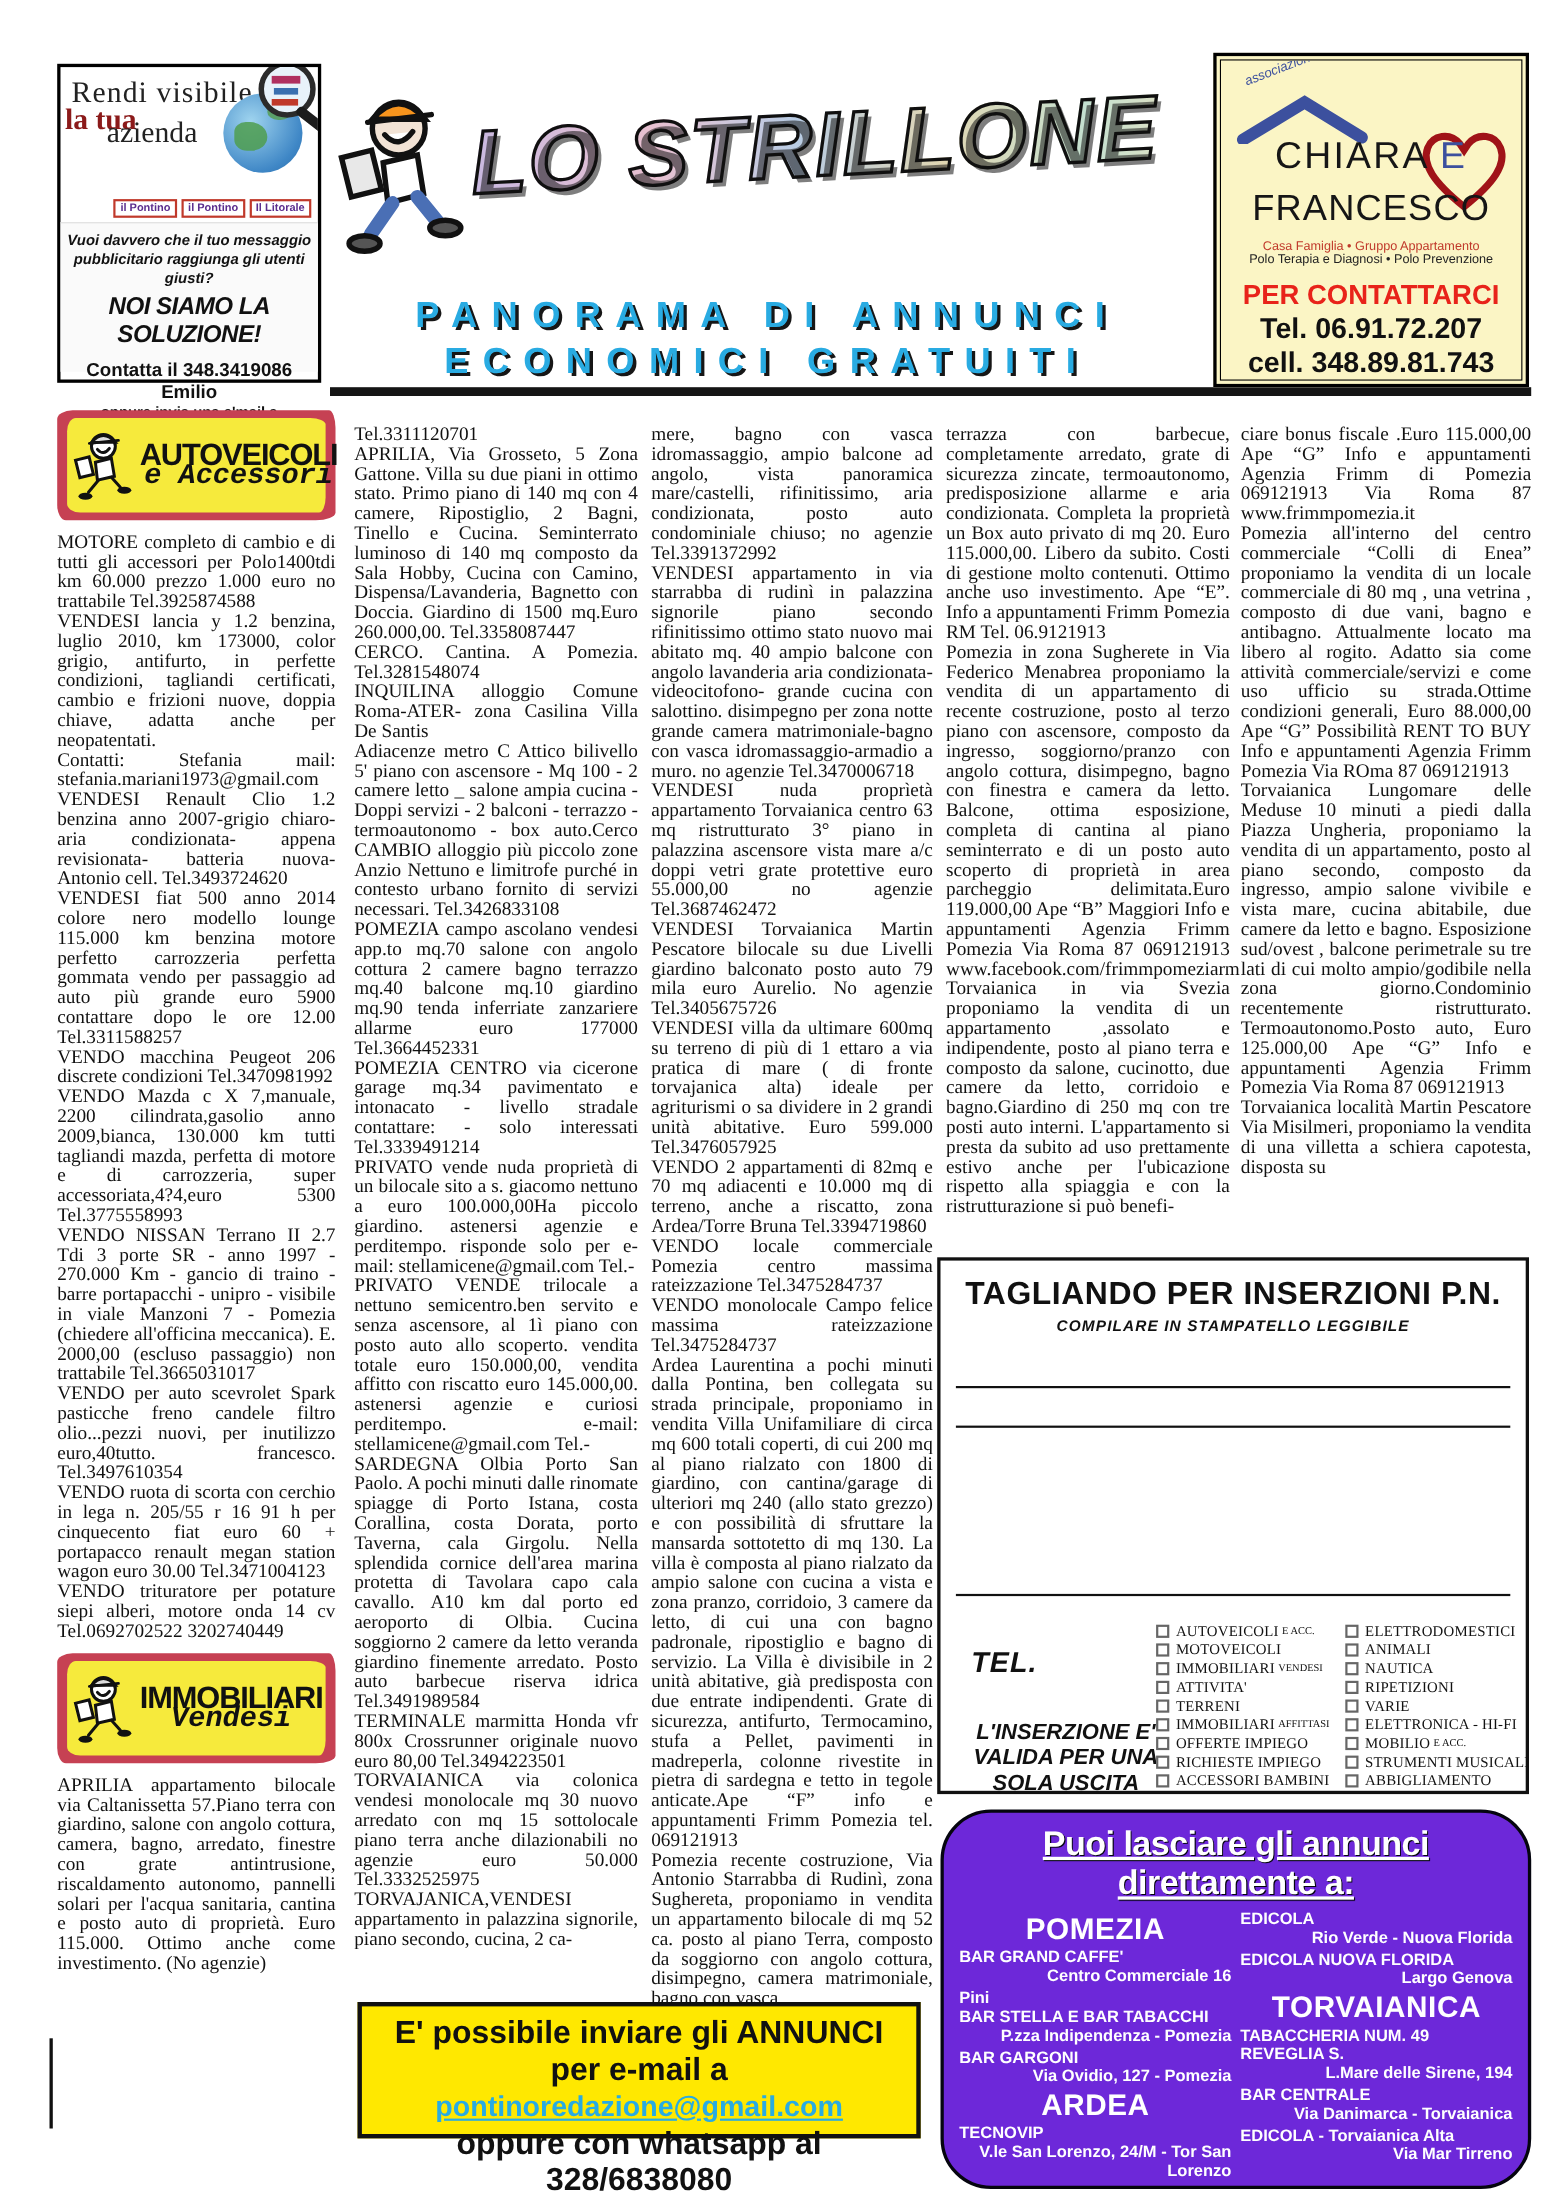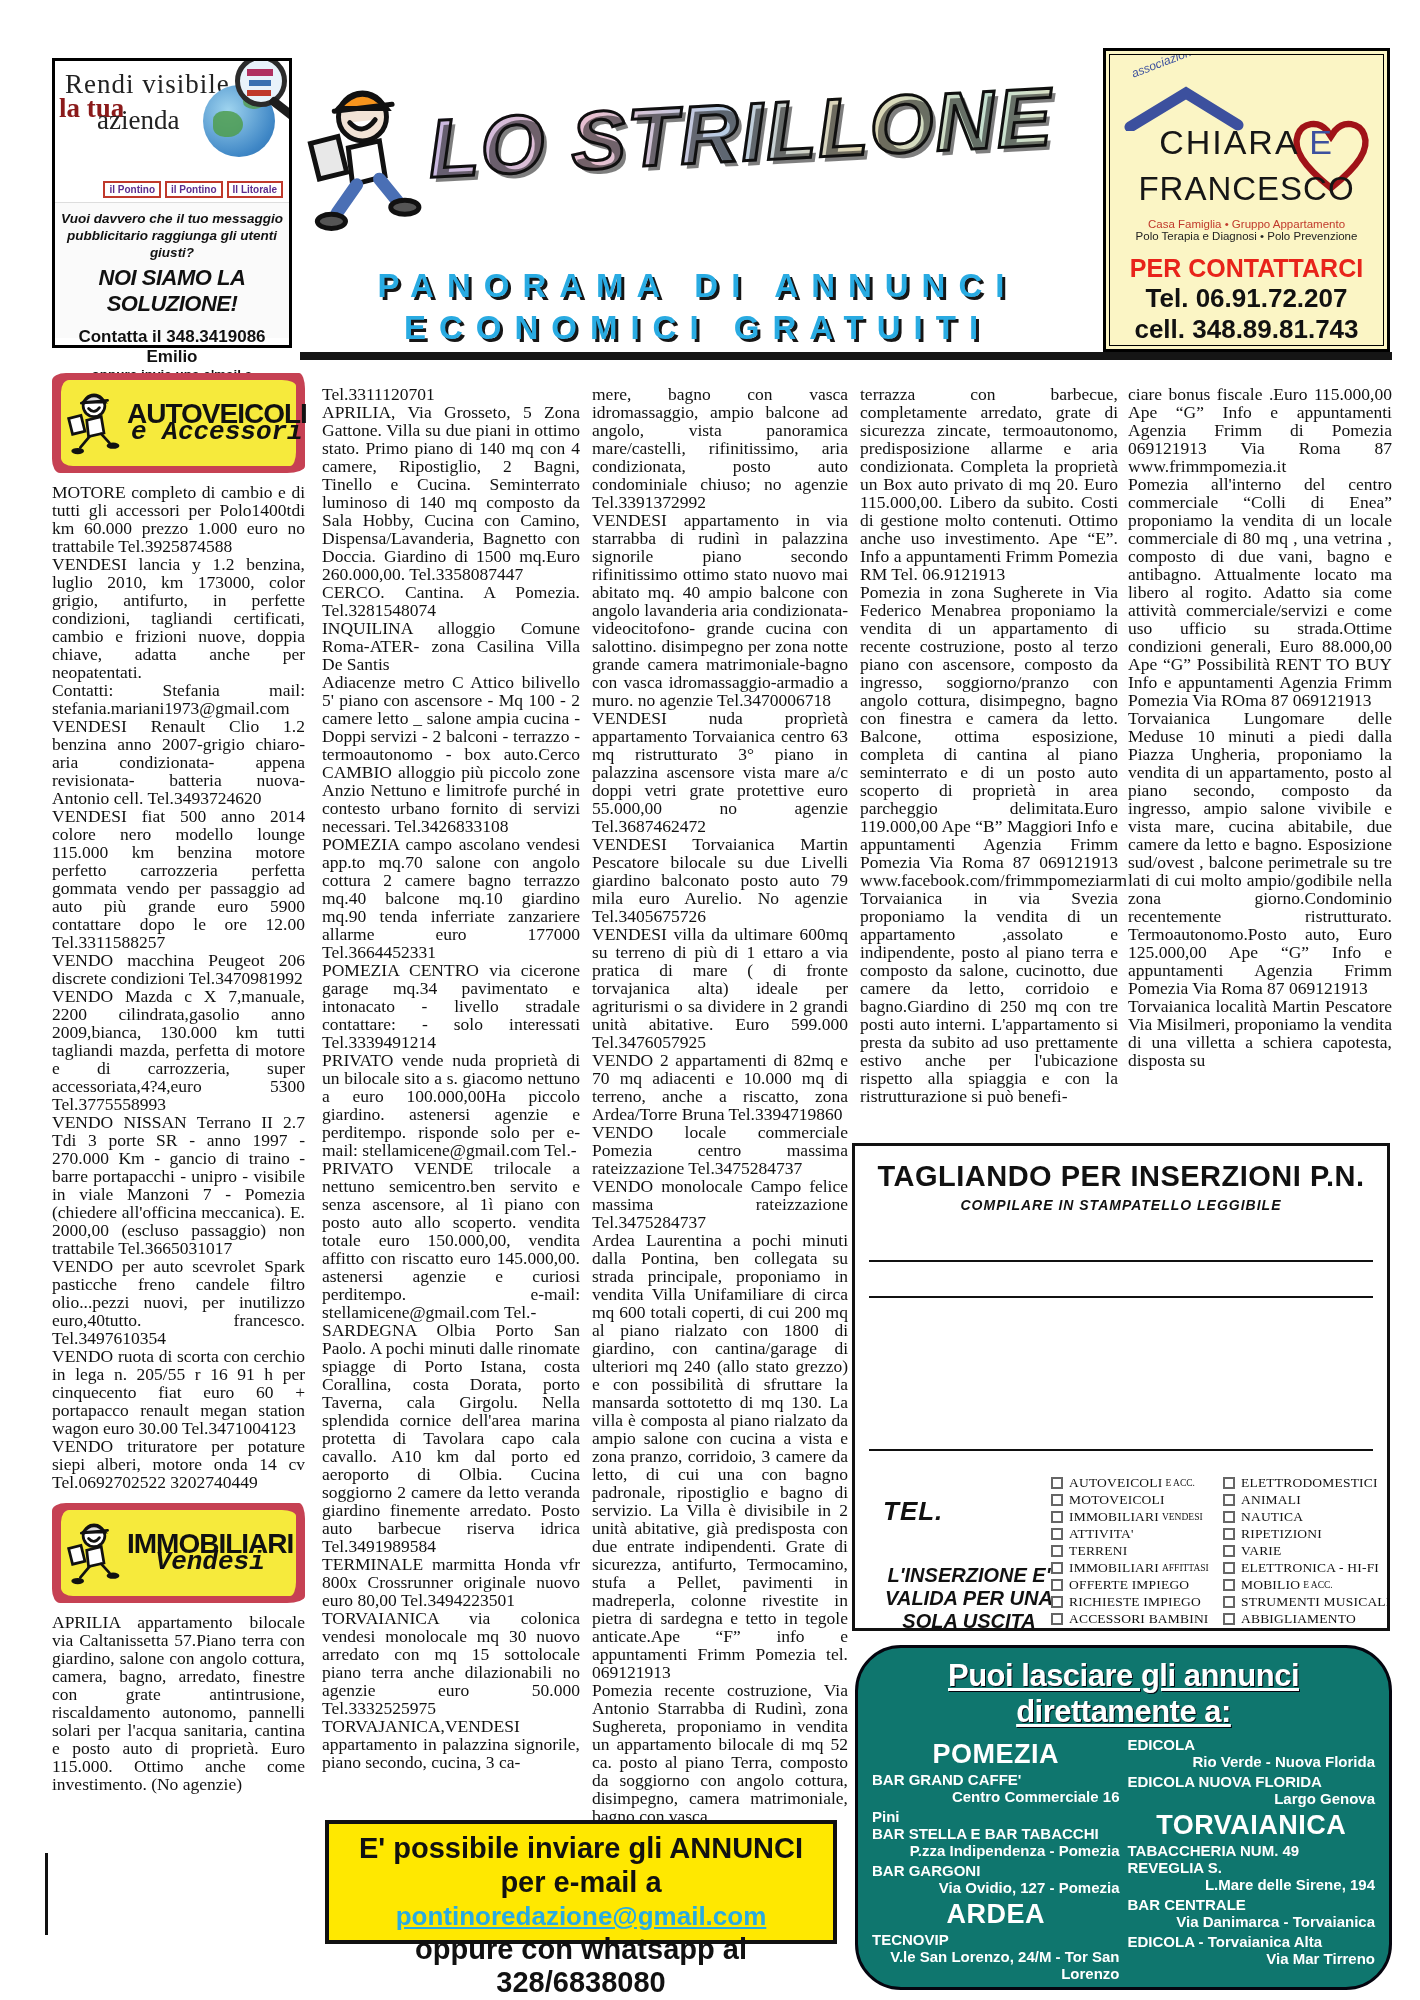--- a/index.html
+++ b/index.html
@@ -114,21 +114,21 @@
 
   
   .email-box { left:325px; top:1820px; width:512px; height:124px; background:#ffe800; border:4px solid #111;
                text-align:center; font-family:"Liberation Sans",sans-serif; font-weight:900; padding-top:8px; }
   .email-l1 { font-size:29px; color:#111; }
   .email-l2 { font-size:29px; color:#111; margin-top:1px; }
   .email-link { font-size:26px; color:#29abe2; text-decoration:underline; }
   .email-l3 { font-size:29px; color:#111; margin-top:1px; }
 
   
-  .dropoff { left:855px; top:1645px; width:537px; height:345px; background:#0f766e; border:3px solid #05050f;
+  .dropoff { left:855px; top:1645px; width:537px; height:345px; background:#6d28d9; border:3px solid #05050f;
              border-radius:46px; color:#fff; font-family:"Liberation Sans",sans-serif; overflow:hidden; }
   .drop-title { text-align:center; margin-top:10px; font-weight:900; font-size:31px; text-decoration:underline;
                 letter-spacing:-0.5px; text-shadow:1px 1px 0 #05050f; }
   .drop-cols { display:flex; margin-top:6px; padding:0 14px; }
   .drop-col { flex:1; }
   .drop-col.left { padding-right:8px; }
   .city { text-align:center; font-weight:900; font-size:27px; letter-spacing:0.5px; margin:3px 0 1px 0; }
   .vname { font-weight:bold; font-size:15px; }
   .vaddr { font-weight:bold; font-size:15px; text-align:right; margin-bottom:3px; }
 
@@ -272,21 +272,21 @@
     <p class="ad">CERCO. Cantina. A Pomezia. Tel.3281548074</p>
     <p class="ad">INQUILINA alloggio Comune Roma-ATER- zona Casilina Villa De Santis</p>
     <p class="ad">Adiacenze metro C Attico bilivello 5' piano con ascensore - Mq 100 - 2 camere letto _ salone ampia cucina -Doppi servizi - 2 balconi - terrazzo - termoautonomo - box auto.Cerco CAMBIO alloggio più piccolo zone Anzio Nettuno e limitrofe purché in contesto urbano fornito di servizi necessari. Tel.3426833108</p>
     <p class="ad">POMEZIA campo ascolano vendesi app.to mq.70 salone con angolo cottura 2 camere bagno terrazzo mq.40 balcone mq.10 giardino mq.90 tenda inferriate zanzariere allarme euro 177000 Tel.3664452331</p>
     <p class="ad">POMEZIA CENTRO via cicerone garage mq.34 pavimentato e intonacato - livello stradale contattare: - solo interessati Tel.3339491214</p>
     <p class="ad">PRIVATO vende nuda proprietà di un bilocale sito a s. giacomo nettuno a euro 100.000,00Ha piccolo giardino. astenersi agenzie e perditempo. risponde solo per e-mail: stellamicene@gmail.com Tel.-</p>
     <p class="ad">PRIVATO VENDE trilocale a nettuno semicentro.ben servito e senza ascensore, al 1ì piano con posto auto allo scoperto. vendita totale euro 150.000,00, vendita affitto con riscatto euro 145.000,00. astenersi agenzie e curiosi perditempo. e-mail: stellamicene@gmail.com Tel.-</p>
     <p class="ad">SARDEGNA Olbia Porto San Paolo. A pochi minuti dalle rinomate spiagge di Porto Istana, costa Corallina, costa Dorata, porto Taverna, cala Girgolu. Nella splendida cornice dell'area marina protetta di Tavolara capo cala cavallo. A10 km dal porto ed aeroporto di Olbia. Cucina soggiorno 2 camere da letto veranda giardino finemente arredato. Posto auto barbecue riserva idrica Tel.3491989584</p>
     <p class="ad">TERMINALE marmitta Honda vfr 800x Crossrunner originale nuovo euro 80,00 Tel.3494223501</p>
     <p class="ad">TORVAIANICA via colonica vendesi monolocale mq 30 nuovo arredato con mq 15 sottolocale piano terra anche dilazionabili no agenzie euro 50.000 Tel.3332525975</p>
-    <p class="ad">TORVAJANICA,VENDESI appartamento in palazzina signorile, piano secondo, cucina, 3 ca-</p>
+    <p class="ad">TORVAJANICA,VENDESI appartamento in palazzina signorile, piano secondo, cucina, 2 ca-</p>
   </div>
 <div class="col col3">
     <p class="ad">mere, bagno con vasca idromassaggio, ampio balcone ad angolo, vista panoramica mare/castelli, rifinitissimo, aria condizionata, posto auto condominiale chiuso; no agenzie Tel.3391372992</p>
     <p class="ad">VENDESI appartamento in via starrabba di rudinì in palazzina signorile piano secondo rifinitissimo ottimo stato nuovo mai abitato mq. 40 ampio balcone con angolo lavanderia aria condizionata-videocitofono- grande cucina con salottino. disimpegno per zona notte grande camera matrimoniale-bagno con vasca idromassaggio-armadio a muro. no agenzie Tel.3470006718</p>
     <p class="ad">VENDESI nuda proprìetà appartamento Torvaianica centro 63 mq ristrutturato 3° piano in palazzina ascensore vista mare a/c doppi vetri grate protettive euro 55.000,00 no agenzie Tel.3687462472</p>
     <p class="ad">VENDESI Torvaianica Martin Pescatore bilocale su due Livelli giardino balconato posto auto 79 mila euro Aurelio. No agenzie Tel.3405675726</p>
     <p class="ad">VENDESI villa da ultimare 600mq su terreno di più di 1 ettaro a via pratica di mare ( di fronte torvajanica alta) ideale per agriturismi o sa dividere in 2 grandi unità abitative. Euro 599.000 Tel.3476057925</p>
     <p class="ad">VENDO 2 appartamenti di 82mq e 70 mq adiacenti e 10.000 mq di terreno, anche a riscatto, zona Ardea/Torre Bruna Tel.3394719860</p>
     <p class="ad">VENDO locale commerciale Pomezia centro massima rateizzazione Tel.3475284737</p>
     <p class="ad">VENDO monolocale Campo felice massima rateizzazione Tel.3475284737</p>

